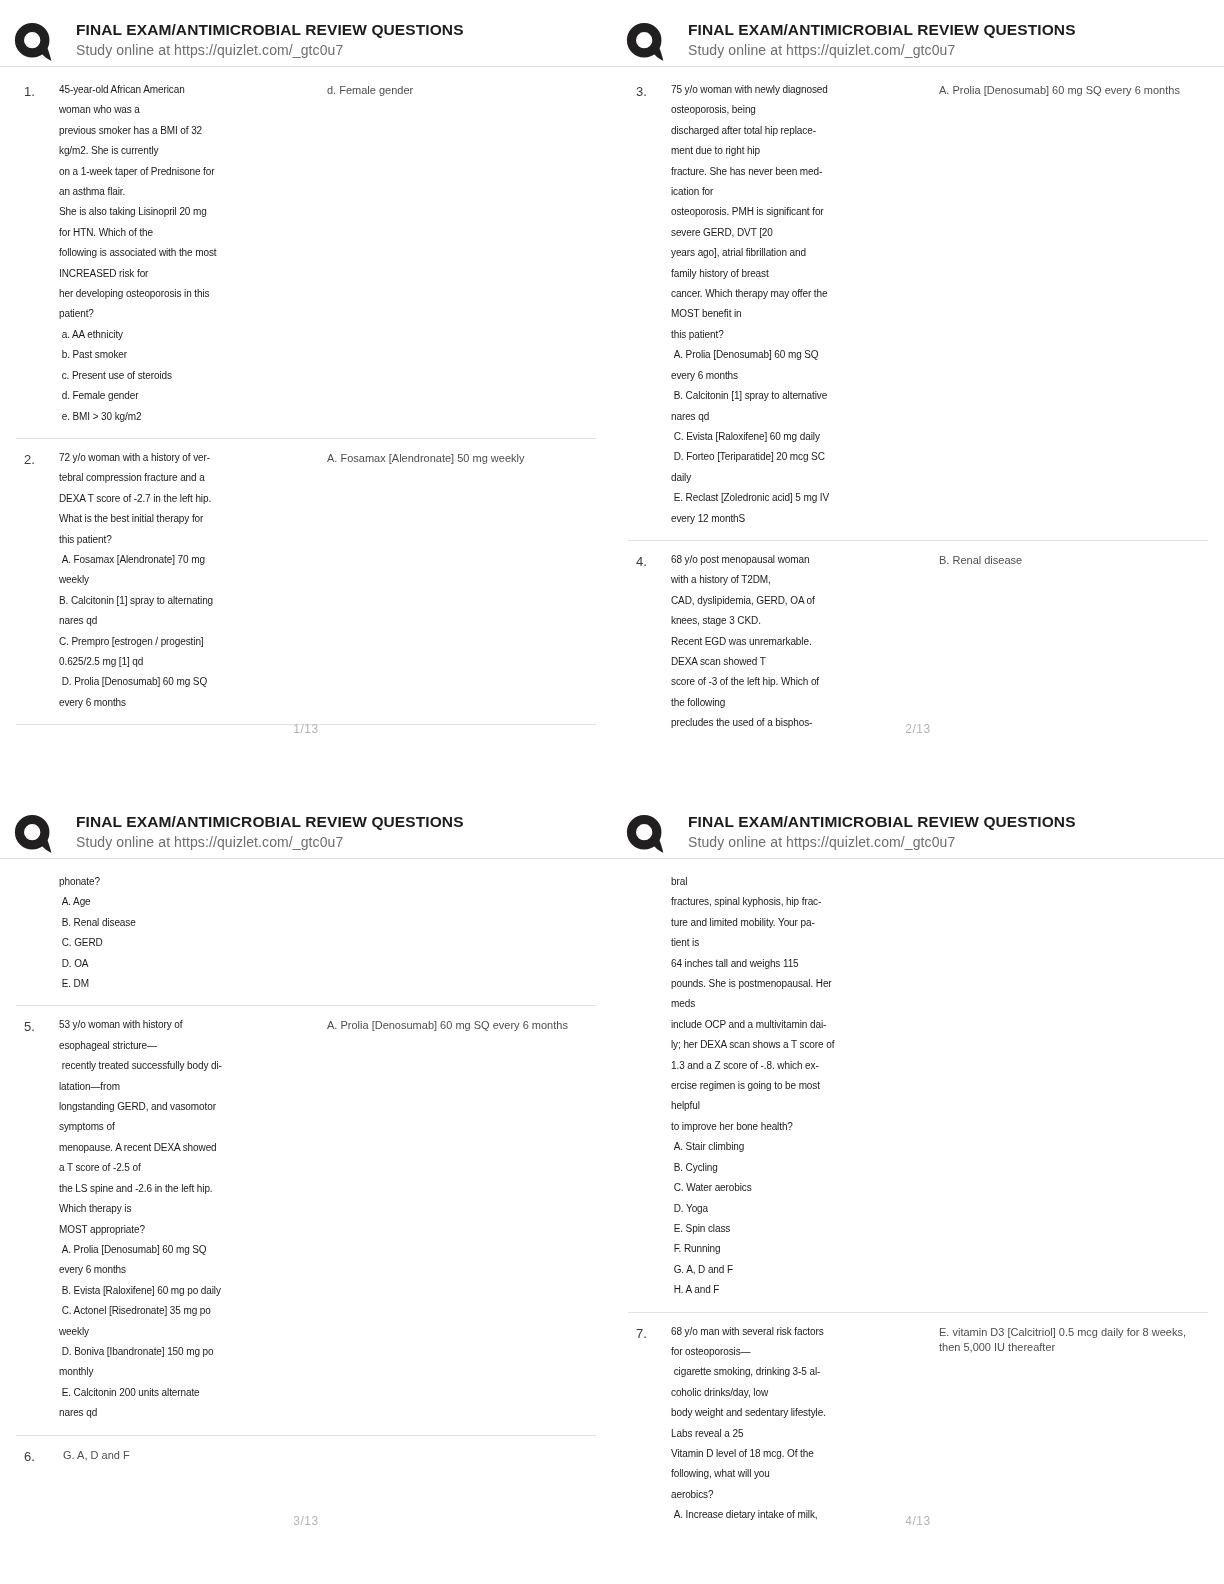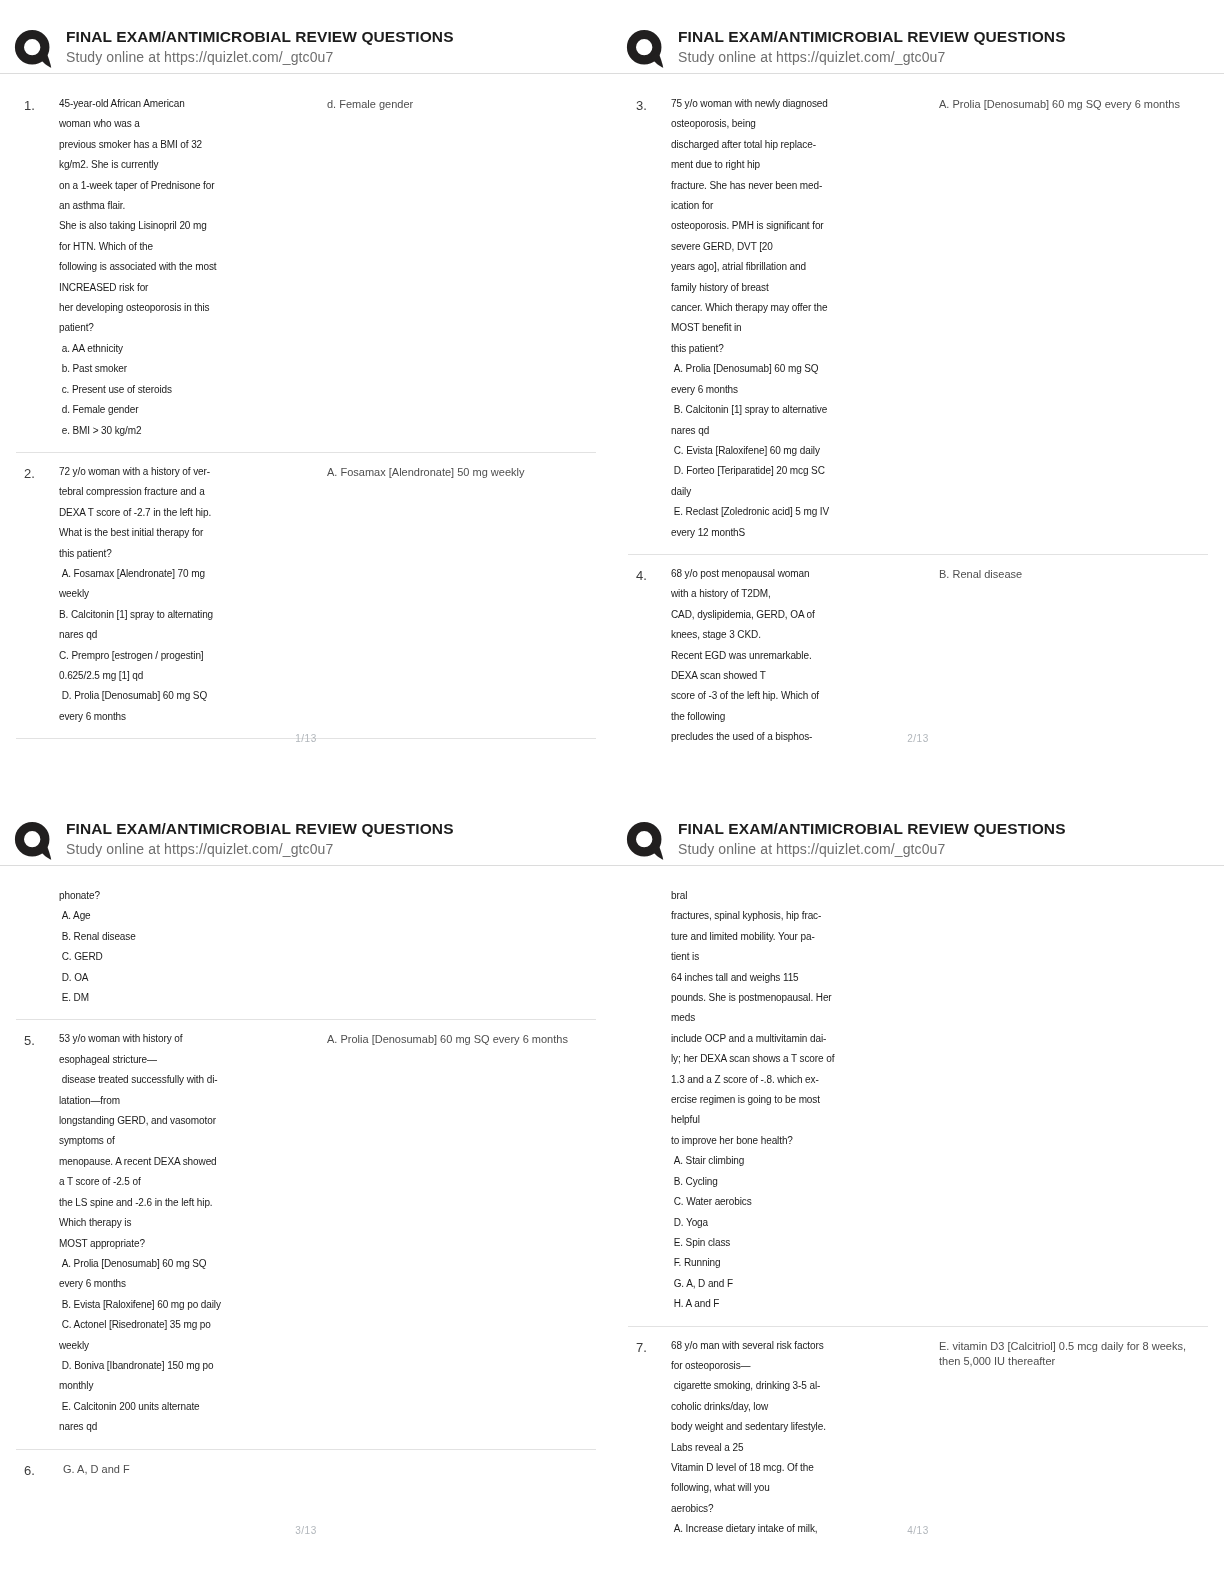--- a/index.html
+++ b/index.html
@@ -1,32 +1,32 @@
 <!DOCTYPE html>
 <html><head>
 <meta charset="utf-8">
 <style>
   html,body{margin:0;padding:0;background:#ffffff;}
   body{width:1224px;height:1584px;font-family:"Liberation Sans",sans-serif;-webkit-font-smoothing:antialiased;}
   .grid{display:grid;grid-template-columns:612px 612px;grid-template-rows:792px 792px;width:1224px;height:1584px;}
   .page{position:relative;box-sizing:border-box;padding:0 16px;overflow:hidden;background:#fff;}
-  .page-header{display:flex;align-items:flex-start;gap:12px;margin:11px -16px;padding:15px 16px 0 14px;border-bottom:1px solid #dcdcdc;height:47px;}
+  .page-header{display:flex;align-items:flex-start;gap:22px;margin:4px -16px;padding:15px 16px 0 14px;border-bottom:1px solid #dcdcdc;height:47px;}
   .logo{flex:0 0 40px;width:40px;height:44px;margin-top:1px;}
   .logo svg{display:block;}
   .header-text{padding-top:2px;min-width:0;}
   .title{margin:0;font-size:15.5px;font-weight:700;color:#1c1c1c;letter-spacing:0.1px;line-height:18px;}
   .subtitle{margin-top:3px;font-size:14px;color:#6e6e6e;letter-spacing:0.1px;}
   .entry{display:flex;align-items:flex-start;padding:9px 0 11px 0;}
   .entry.divided{border-bottom:1px solid #e2e2e2;}
   .num{flex:0 0 43px;width:43px;box-sizing:border-box;padding:2px 0 0 8px;font-size:13px;color:#3c3c3c;line-height:20px;}
   .qcol{flex:0 0 264px;width:264px;font-size:10px;line-height:20.4px;color:#1b1b1b;letter-spacing:-0.1px;}
   .qline{white-space:pre-wrap;min-height:20.4px;}
   .acol{flex:1 1 auto;min-width:0;padding:3px 2px 0 4px;font-size:11px;line-height:15px;color:#4e4e4e;}
   .aline{white-space:pre-wrap;}
-  .page-number{position:absolute;left:0;right:0;bottom:48px;text-align:center;font-size:10px;color:#b1b6bb;letter-spacing:0.5px;margin-top:12px;}
+  .page-number{position:absolute;left:0;right:0;bottom:56px;text-align:center;font-size:12px;color:#b1b6bb;letter-spacing:0.5px;margin-top:12px;}
 </style>
 </head>
 <body>
 
 <main id="grid" class="grid">
     <section class="page">
       <header class="page-header">
         <span class="logo">
           <svg viewBox="0 0 44 46" width="40" height="44" aria-hidden="true">
             <circle cx="20" cy="21" r="14" fill="none" stroke="#211f1f" stroke-width="10"></circle>
@@ -171,21 +171,21 @@
           <div class="qline"> D. OA</div>
           <div class="qline"> E. DM</div>
         </div>
         <div class="acol"></div>
       </article>
       <article class="entry divided">
         <div class="num">5.</div>
         <div class="qcol">
           <div class="qline">53 y/o woman with history of</div>
           <div class="qline">esophageal stricture—</div>
-          <div class="qline"> disease treated successfully with di-</div>
+          <div class="qline"> recently treated successfully body di-</div>
           <div class="qline">latation—from</div>
           <div class="qline">longstanding GERD, and vasomotor</div>
           <div class="qline">symptoms of</div>
           <div class="qline">menopause. A recent DEXA showed</div>
           <div class="qline">a T score of -2.5 of</div>
           <div class="qline">the LS spine and -2.6 in the left hip.</div>
           <div class="qline">Which therapy is</div>
           <div class="qline">MOST appropriate?</div>
           <div class="qline"> A. Prolia [Denosumab] 60 mg SQ</div>
           <div class="qline">every 6 months</div>

